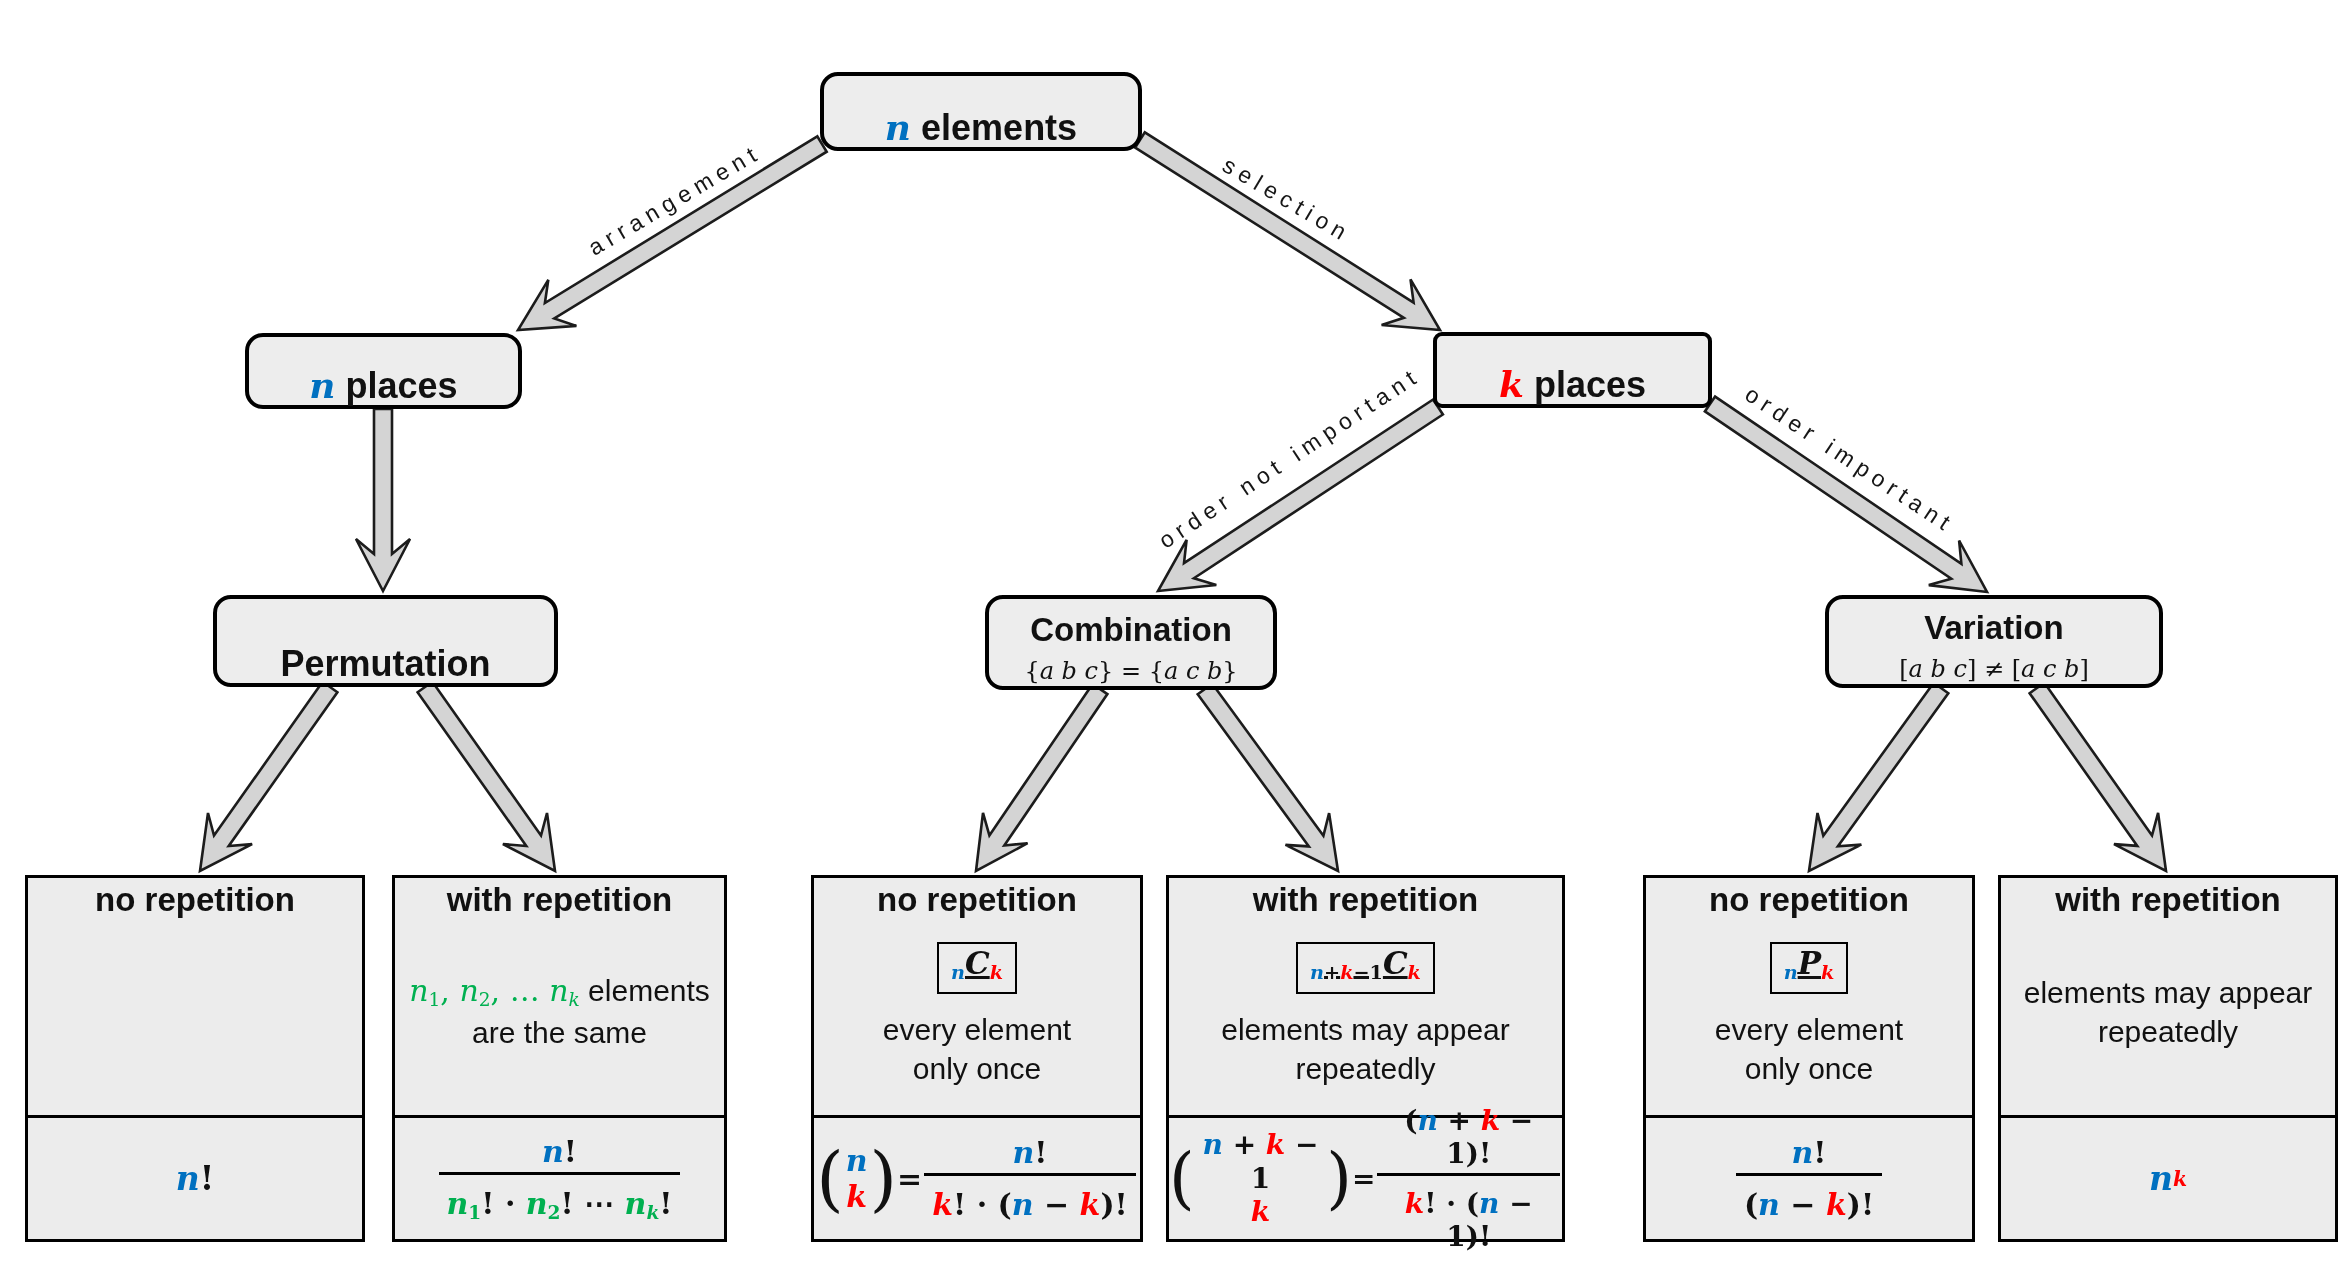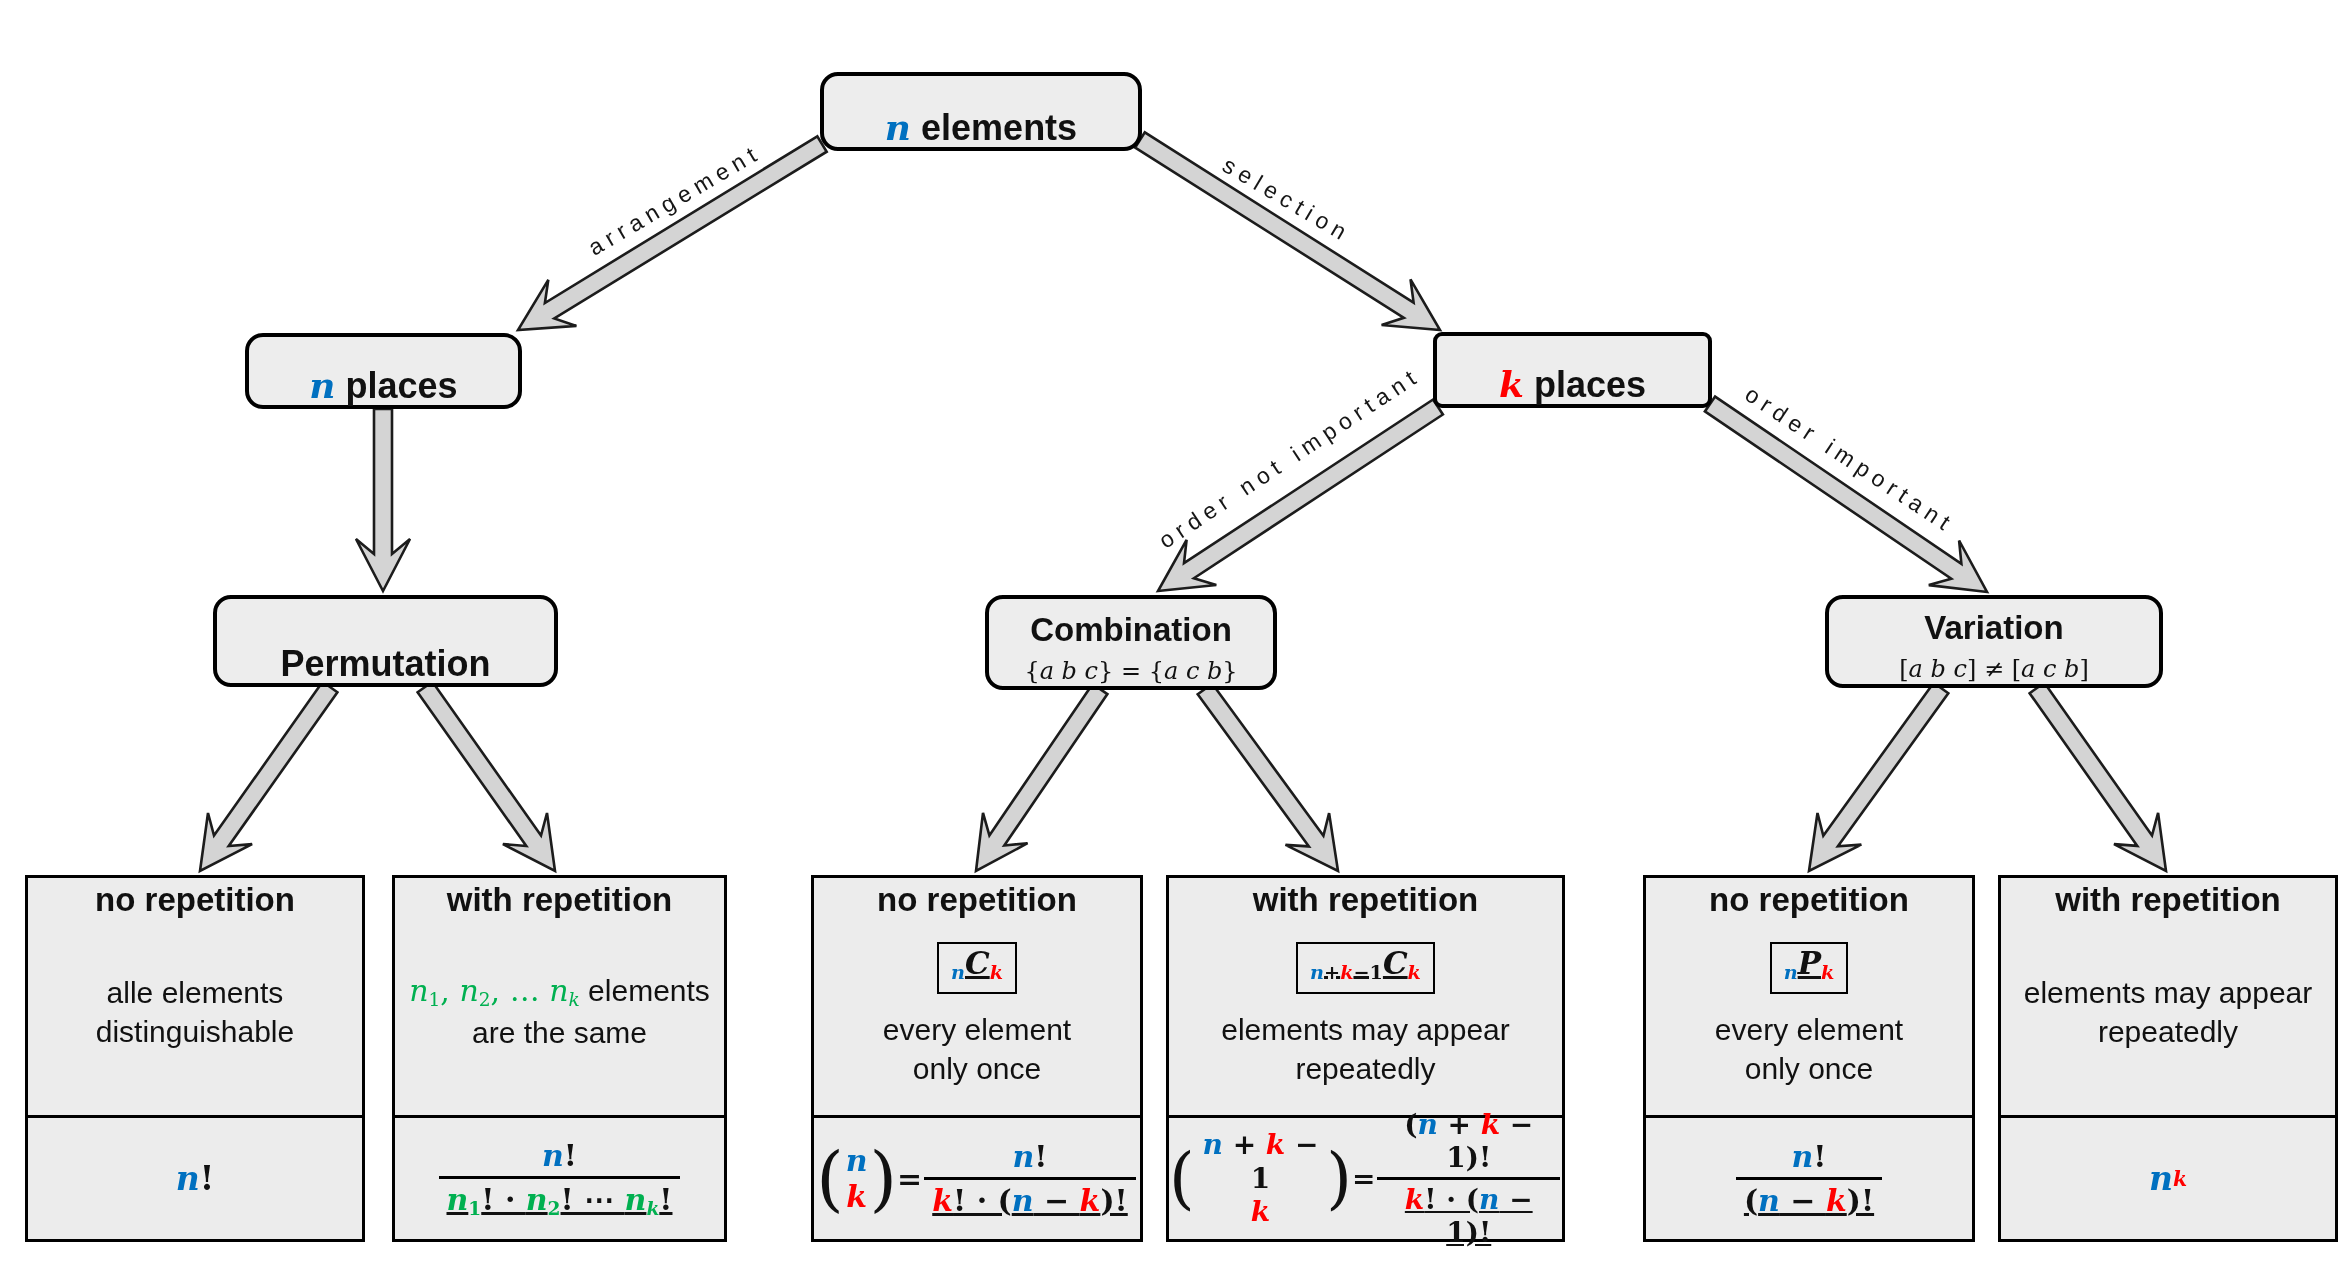--- a/index.html
+++ b/index.html
@@ -39,21 +39,21 @@
 
   
   .mi{font-family:"DejaVu Serif",serif;font-style:italic;}
   .ms{font-family:"DejaVu Serif",serif;}
   .mb{font-weight:bold;}
   .blue{color:var(--blue);} .red{color:var(--red);} .green{color:var(--green);}
   .tsub{font-size:0.62em;vertical-align:-0.28em;}
   .tsup{font-size:0.62em;vertical-align:0.55em;}
   .frac{display:inline-flex;flex-direction:column;vertical-align:middle;text-align:center;margin:0 2px;}
   .frac .num{padding:0 8px 3px 8px;border-bottom:3px solid #000;}
-  .frac .den{padding:3px 8px 0 8px;text-decoration:underline;}
+  .frac .den{padding:11px 8px 0 8px;}
   .binom{display:inline-flex;align-items:center;vertical-align:middle;}
   .bstack{display:inline-flex;flex-direction:column;text-align:center;line-height:1.2;padding:0 2px;}
   .bparen{font-family:"DejaVu Serif",serif;font-size:2.35em;font-weight:400;line-height:0;transform:scaleY(1.02);}
 </style>
 </head>
 <body>
 
 <div class="stage">
 
   <svg class="edges" width="2349" height="1281">
@@ -114,24 +114,20 @@
   </div>
 
   <div class="edge-label" style="left:675px;top:200px;transform:translate(-50%,-50%) rotate(-30.5deg);">arrangement</div>
   <div class="edge-label" style="left:1287px;top:200px;transform:translate(-50%,-50%) rotate(30.5deg);">selection</div>
   <div class="edge-label" style="left:1290px;top:458px;transform:translate(-50%,-50%) rotate(-33.5deg);">order not important</div>
   <div class="edge-label" style="left:1850px;top:460px;transform:translate(-50%,-50%) rotate(33.5deg);">order important</div>
 
   <div class="card" style="left:25px;width:340px;">
     <div class="card-top">
       <div class="card-heading">no repetition</div>
-      <div class="card-desc">
-        <div><span>alle elements</span></div>
-        <div><span>distinguishable</span></div>
-      </div>
     </div>
     <div class="card-formula">
         <span class="mi mb blue">n</span>
         <span class="mb">!</span>
       </div>
   </div>
 
   <div class="card small-formula" style="left:392px;width:335px;">
     <div class="card-top">
       <div class="card-heading">with repetition</div>

